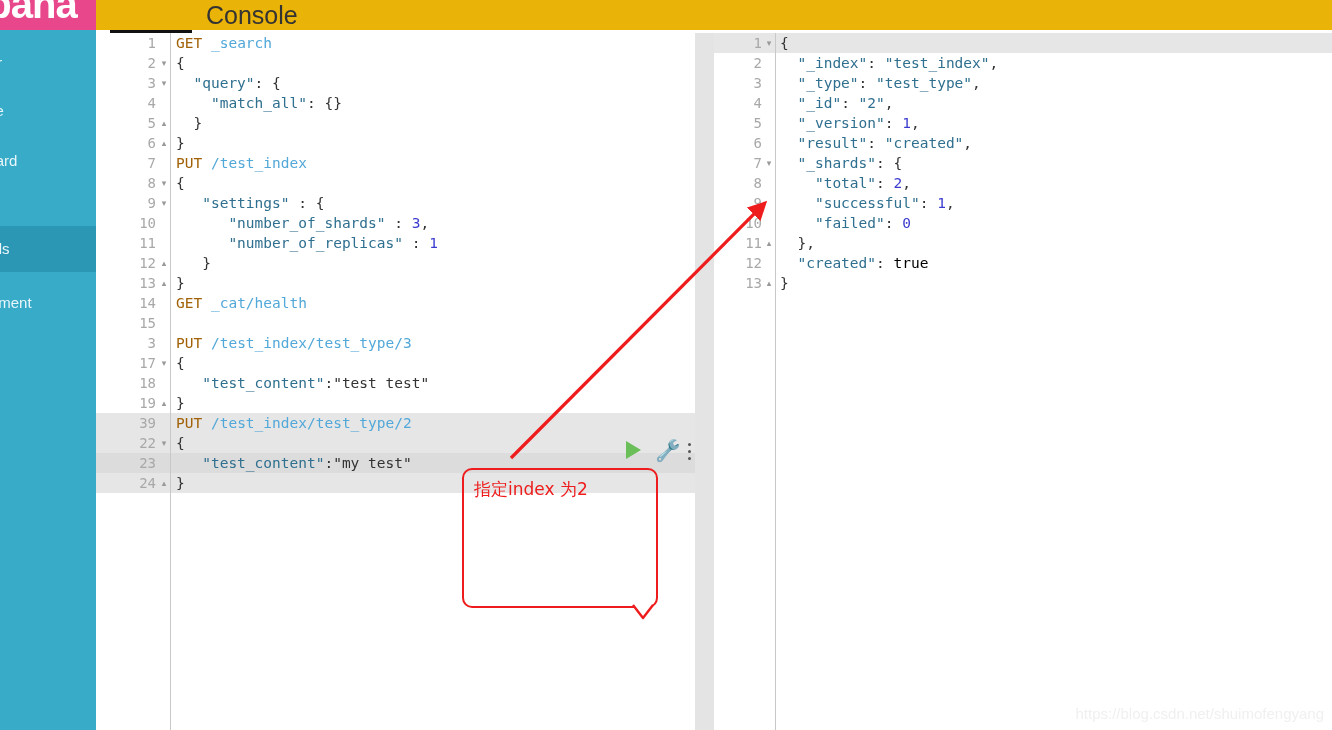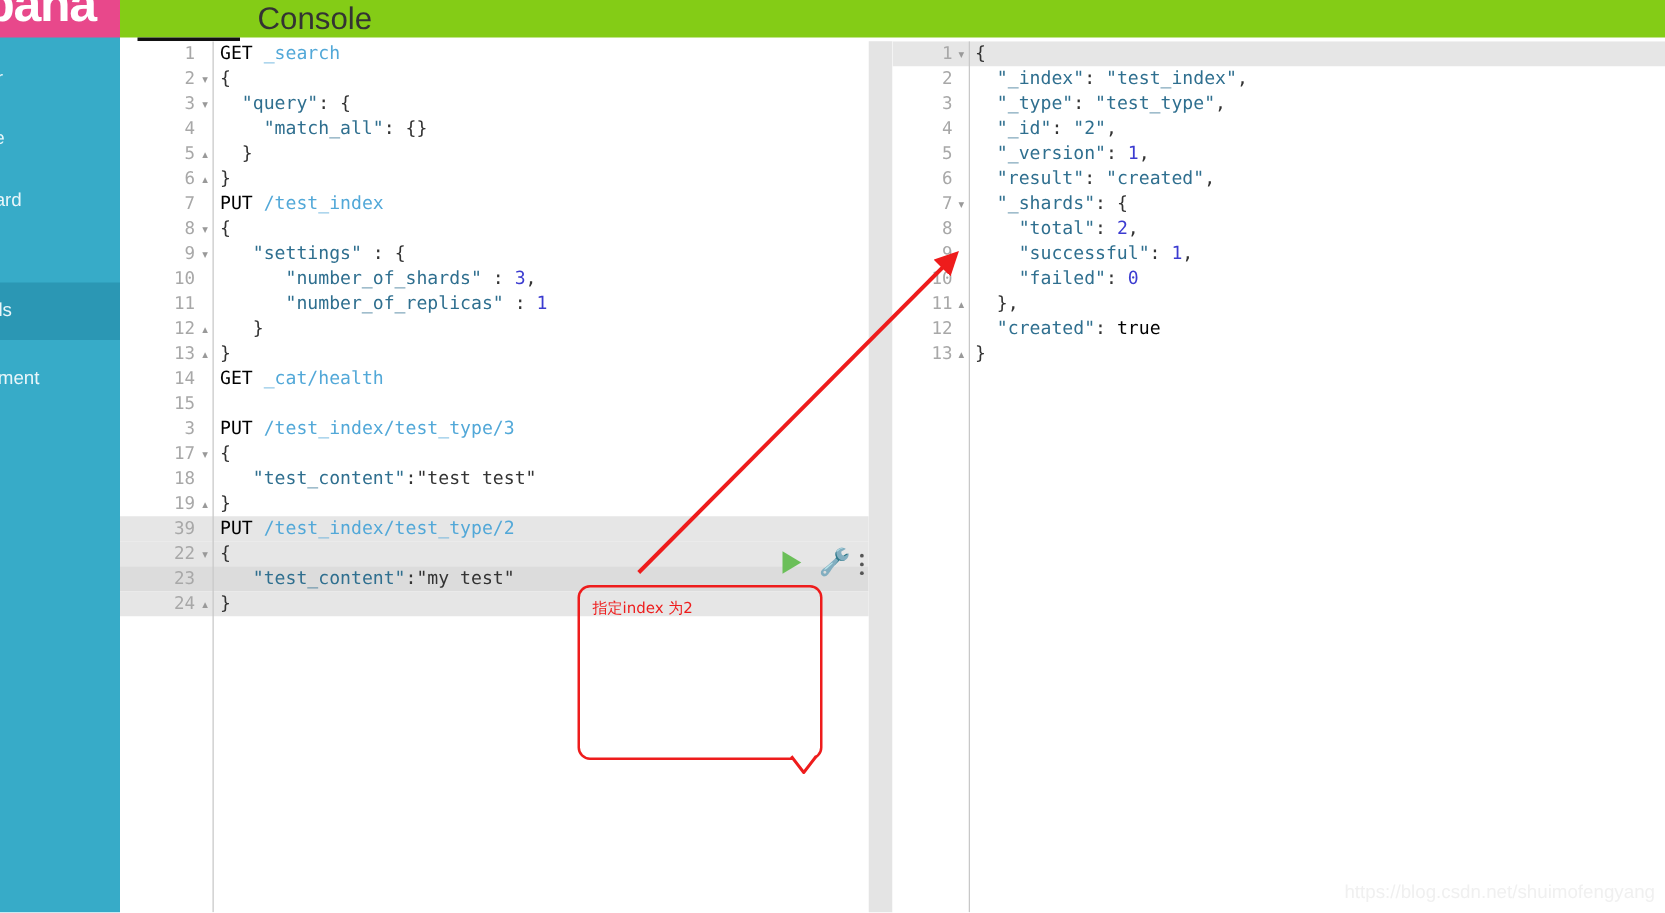--- a/index.html
+++ b/index.html
@@ -62,21 +62,21 @@
   }
   .nav-item.active {
     background: #2b97b4;
   }
 
   
   #topbar {
     position: absolute;
     left: 96px; top: 0;
     width: 1236px; height: 30px;
-    background: #84cc16;
+    background: #eab308;
   }
   #console-tab {
     position: absolute;
     left: 110px; top: 0;
     height: 30px;
   }
   #console-tab-label {
     font-size: 25px;
     color: #333333;
     line-height: 30px;
@@ -173,21 +173,21 @@
   #editor-pane .code-text { left: 80px; }
 
   #response-pane .gutter { width: 48px; }
   #response-pane .fold { left: 49px; }
   #response-pane .code-text { left: 66px; }
 
   .row-hl-light { background: #e6e6e6; }
   .row-hl-dark  { background: #dcdcdc; }
 
   
-  .t-method { color: #000000; }
+  .t-method { color: #a16207; }
   .t-url    { color: #52a8d8; }
   .t-key    { color: #2f6f8f; }
   .t-str    { color: #333333; }
   .t-num    { color: #3b3bd0; }
   .t-bool   { color: #000000; }
   .t-punct  { color: #333333; }
 
   
   #action-icons {
     position: absolute;
@@ -224,21 +224,21 @@
     width: 196px; height: 140px;
     border: 2px solid #ee1c1c;
     border-radius: 10px;
     background: transparent;
     box-sizing: border-box;
   }
   #annot-text {
     position: absolute;
     left: 10px; top: 8px;
     font-family: "DejaVu Sans", sans-serif;
-    font-size: 12px;
+    font-size: 17px;
     color: #ee1c1c;
     white-space: nowrap;
   }
   #annot-tail {
     position: absolute;
     left: 632px; top: 605px;
     width: 22px; height: 14px;
     overflow: visible;
   }
   #arrow-svg {

